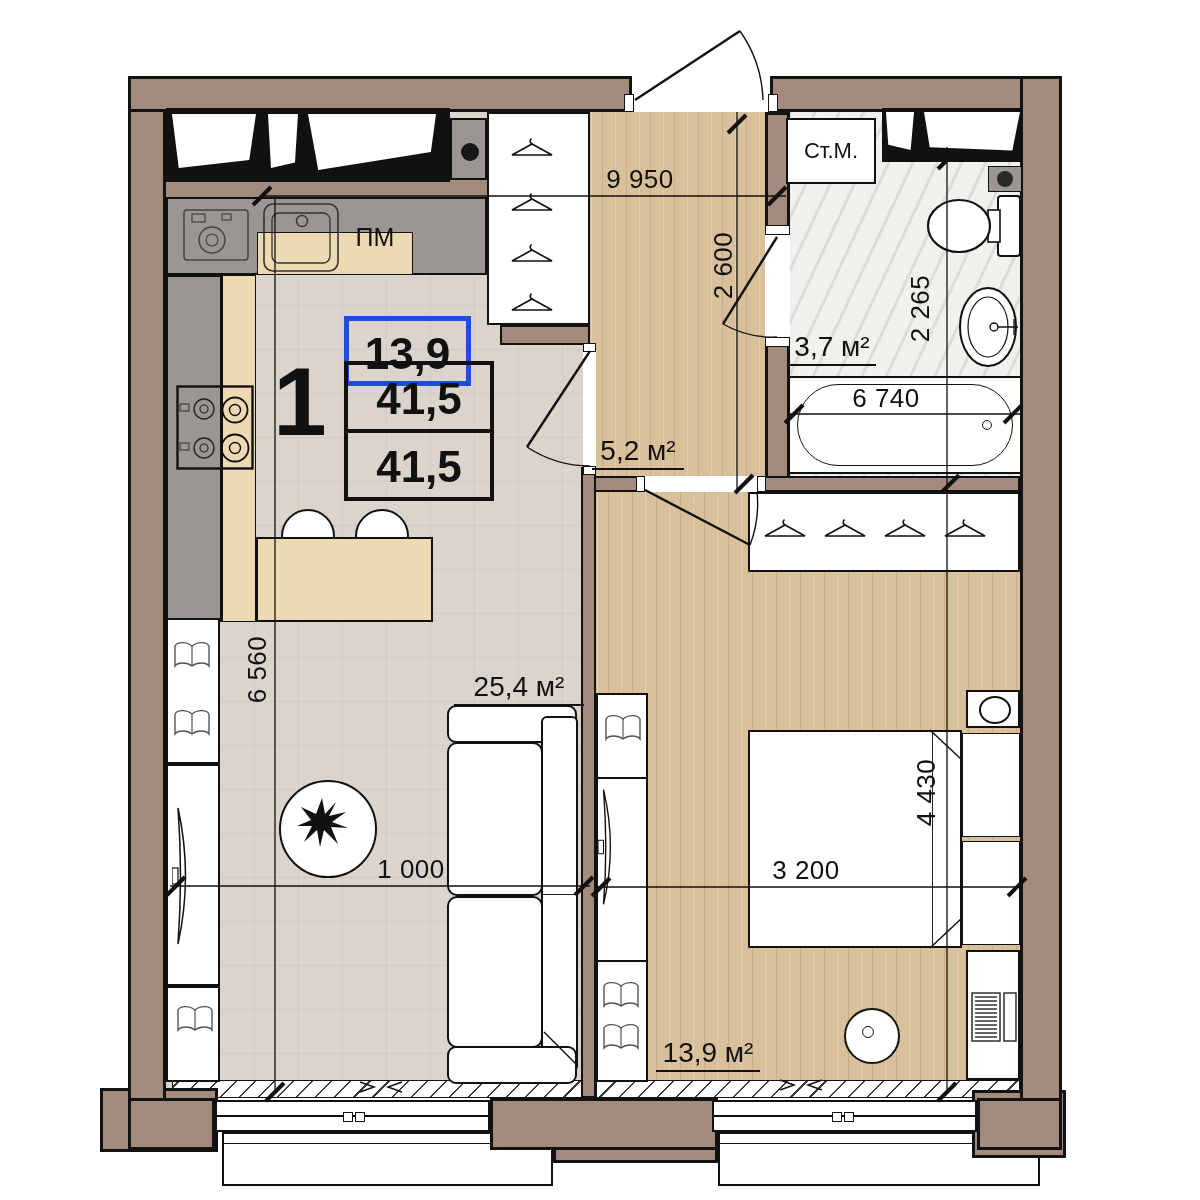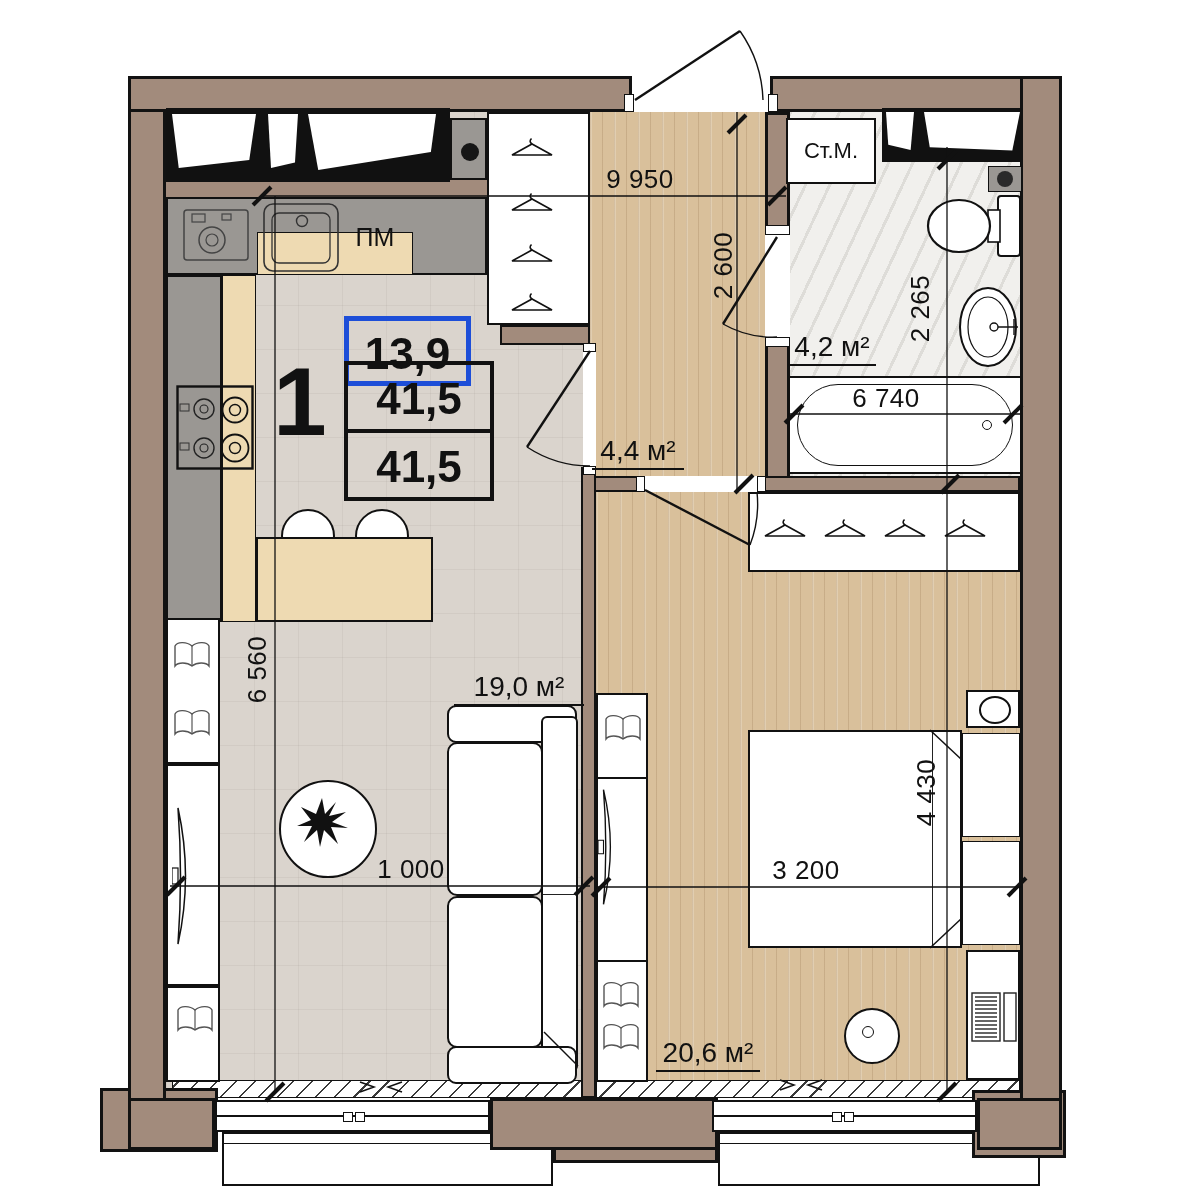--- a/index.html
+++ b/index.html
@@ -396,18 +396,18 @@
   <div class="abs lbl" style="left:786px;top:138px;width:90px;font-size:22px;">Ст.М.</div>
   <div class="abs lbl dim" style="left:575px;top:164px;width:130px;">9 950</div>
   <div class="abs lbl dim rot" style="left:663px;top:250px;width:120px;">2 600</div>
   <div class="abs lbl dim rot" style="left:860px;top:293px;width:120px;">2 265</div>
   <div class="abs lbl dim" style="left:826px;top:383px;width:120px;">6 740</div>
   <div class="abs lbl dim rot" style="left:197px;top:654px;width:120px;">6 560</div>
   <div class="abs lbl dim" style="left:351px;top:854px;width:120px;">1 000</div>
   <div class="abs lbl dim" style="left:746px;top:855px;width:120px;">3 200</div>
   <div class="abs lbl dim rot" style="left:866px;top:777px;width:120px;">4 430</div>
 
-  <div class="abs lbl area" style="left:454px;top:671px;width:130px;">19,0 м²</div>
-  <div class="abs lbl area" style="left:592px;top:435px;width:92px;">4,4 м²</div>
-  <div class="abs lbl area" style="left:788px;top:331px;width:88px;">4,2 м²</div>
-  <div class="abs lbl area" style="left:656px;top:1037px;width:104px;">20,6 м²</div>
+  <div class="abs lbl area" style="left:454px;top:671px;width:130px;">25,4 м²</div>
+  <div class="abs lbl area" style="left:592px;top:435px;width:92px;">5,2 м²</div>
+  <div class="abs lbl area" style="left:788px;top:331px;width:88px;">3,7 м²</div>
+  <div class="abs lbl area" style="left:656px;top:1037px;width:104px;">13,9 м²</div>
 
 </div>
 
 </body></html>

